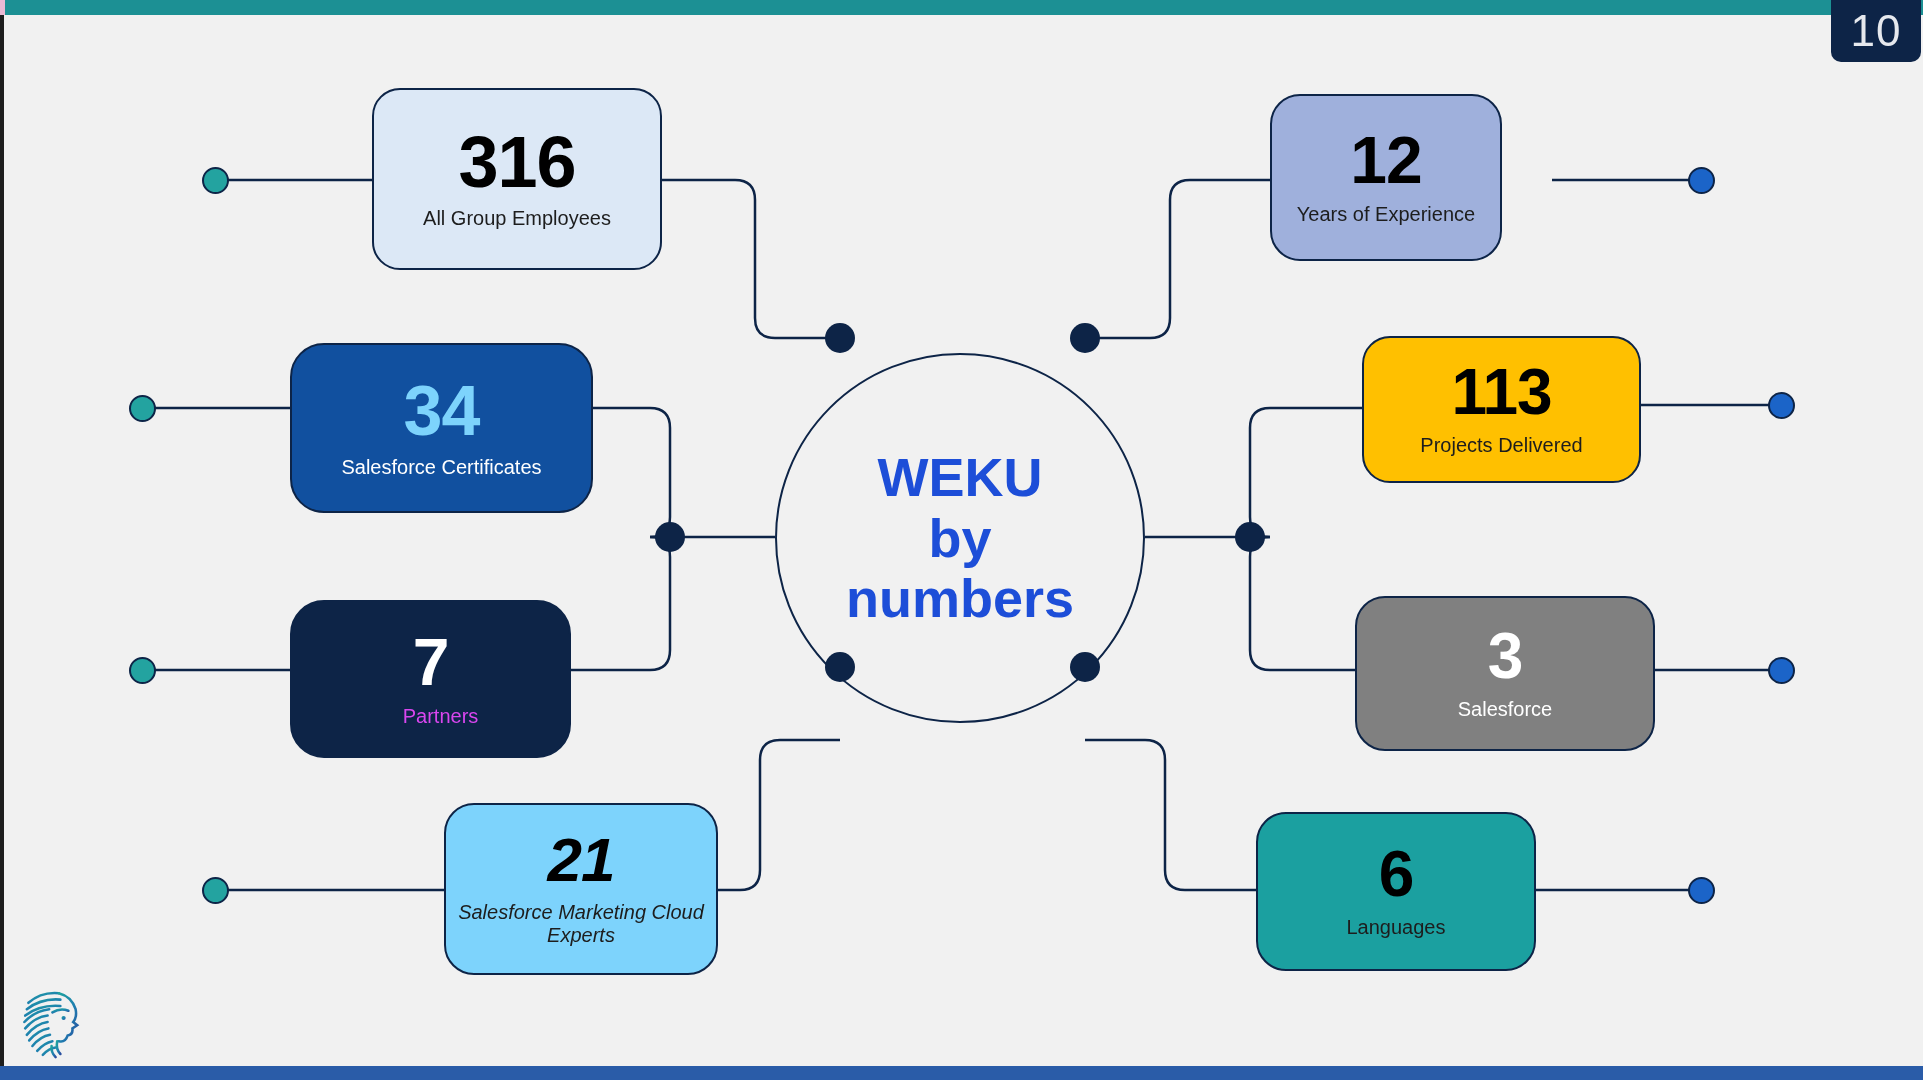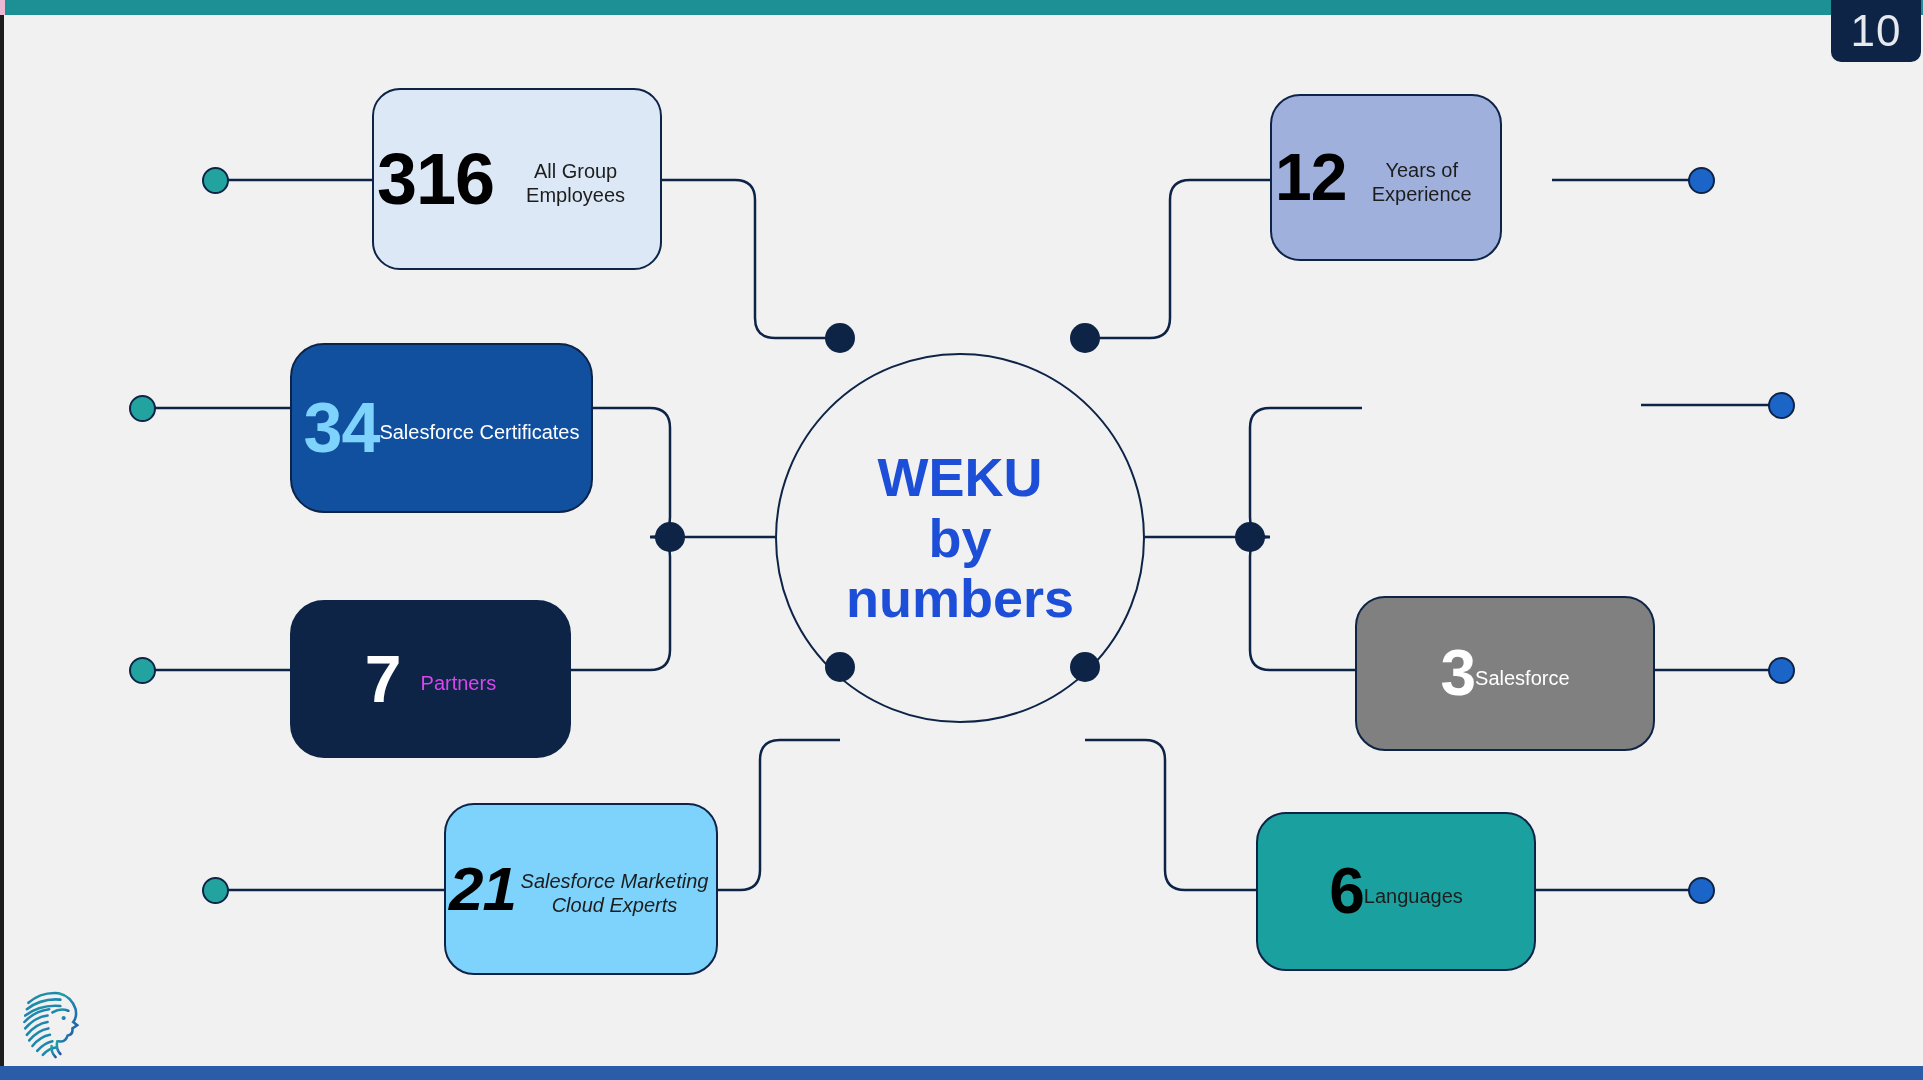--- a/index.html
+++ b/index.html
@@ -63,21 +63,21 @@
     text-align:center;
     white-space:pre-line;
   }
 
   
   .card {
     position:absolute;
     border:2px solid #0d2447;
     border-radius:28px;
     box-sizing:border-box;
-    display:flex; flex-direction:row;
+    display:flex; flex-direction:column;
     align-items:center; justify-content:center;
     z-index:10;
     padding:6px 3px;
   }
   .card .num {
     font-weight:bold;
     line-height:0.98;
     letter-spacing:-1px;
   }
   .card .lab {
@@ -199,20 +199,24 @@
   <div class="card" style="left: 444px; top: 803px; width: 274px; height: 172px; border-radius: 30px; background: #7dd3fc; font-style: italic;">
     <div class="num" style="font-size: 62px; color: rgb(0, 0, 0);">21</div>
     <div class="lab" style="max-width: 250px; color: rgb(29, 29, 29);">Salesforce Marketing Cloud Experts</div>
   </div>
 
   <div class="card" style="left: 1270px; top: 94px; width: 232px; height: 167px; border-radius: 30px; background: rgb(159, 176, 220);">
     <div class="num" style="font-size: 66px; color: rgb(0, 0, 0);">12</div>
     <div class="lab" style="color: rgb(29, 29, 29);">Years of Experience</div>
   </div>
 
+  <div class="card" style="left: 1362px; top: 336px; width: 279px; height: 147px; border-radius: 28px; background: rgb(255, 192, 0);">
+    <div class="num" style="font-size: 64px; color: rgb(0, 0, 0);">113</div>
+    <div class="lab" style="color: rgb(29, 29, 29);">Projects Delivered</div>
+  </div>
 
   <div class="card" style="left: 1355px; top: 596px; width: 300px; height: 155px; border-radius: 30px; background: rgb(128, 128, 128);">
     <div class="num" style="font-size: 64px; color: rgb(255, 255, 255);">3</div>
     <div class="lab" style="color: rgb(255, 255, 255);">Salesforce</div>
   </div>
 
   <div class="card" style="left: 1256px; top: 812px; width: 280px; height: 159px; border-radius: 30px; background: rgb(27, 160, 160);">
     <div class="num" style="font-size: 64px; color: rgb(0, 0, 0);">6</div>
     <div class="lab" style="color: rgb(29, 29, 29);">Languages</div>
   </div>

